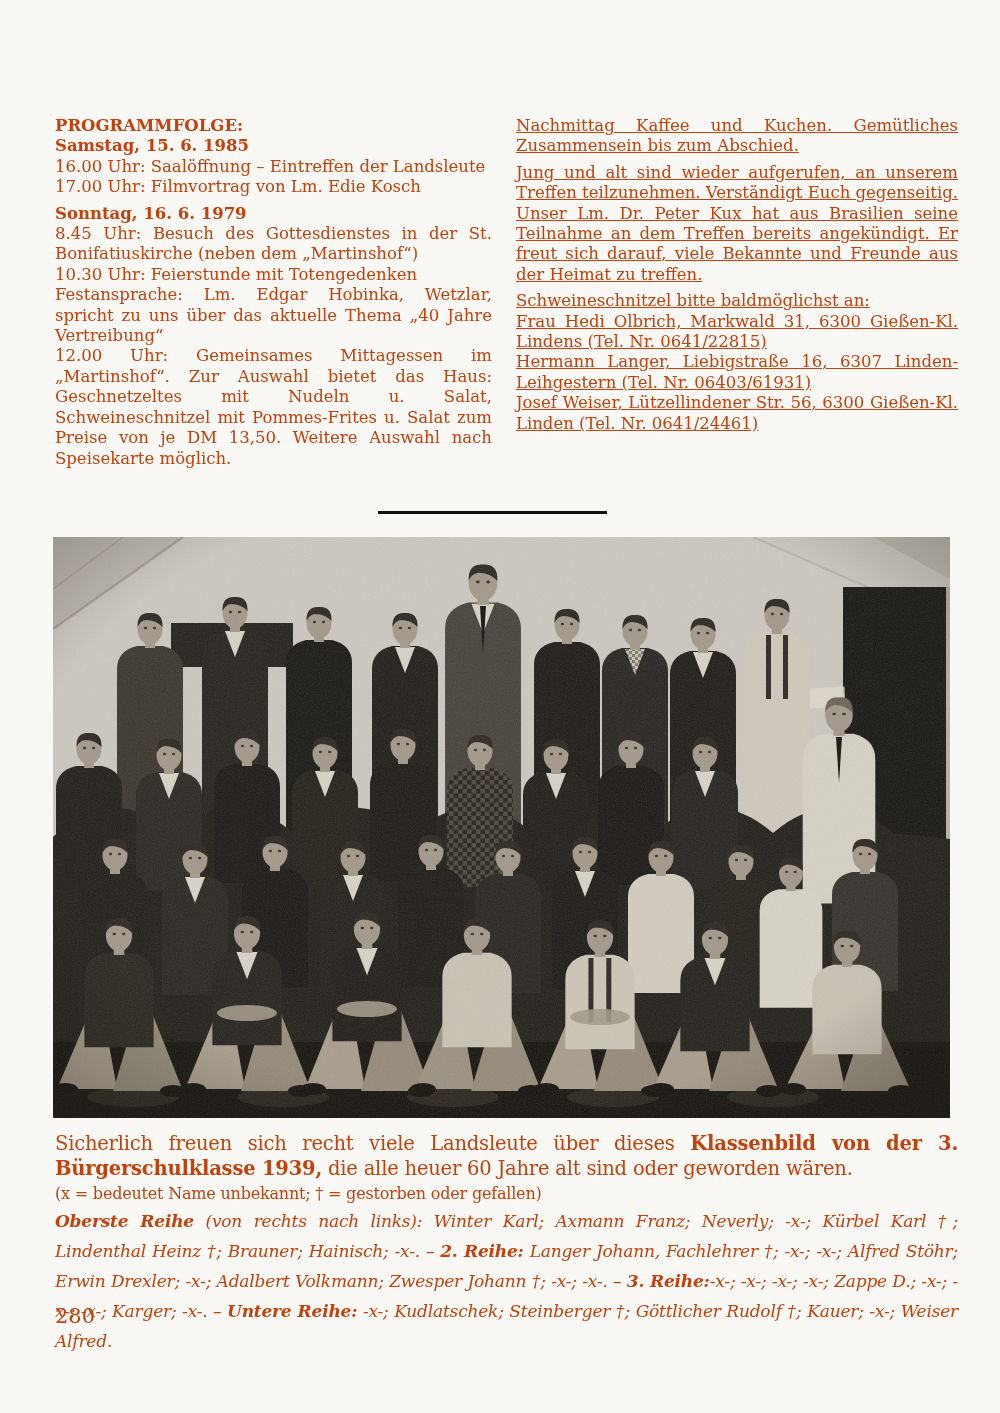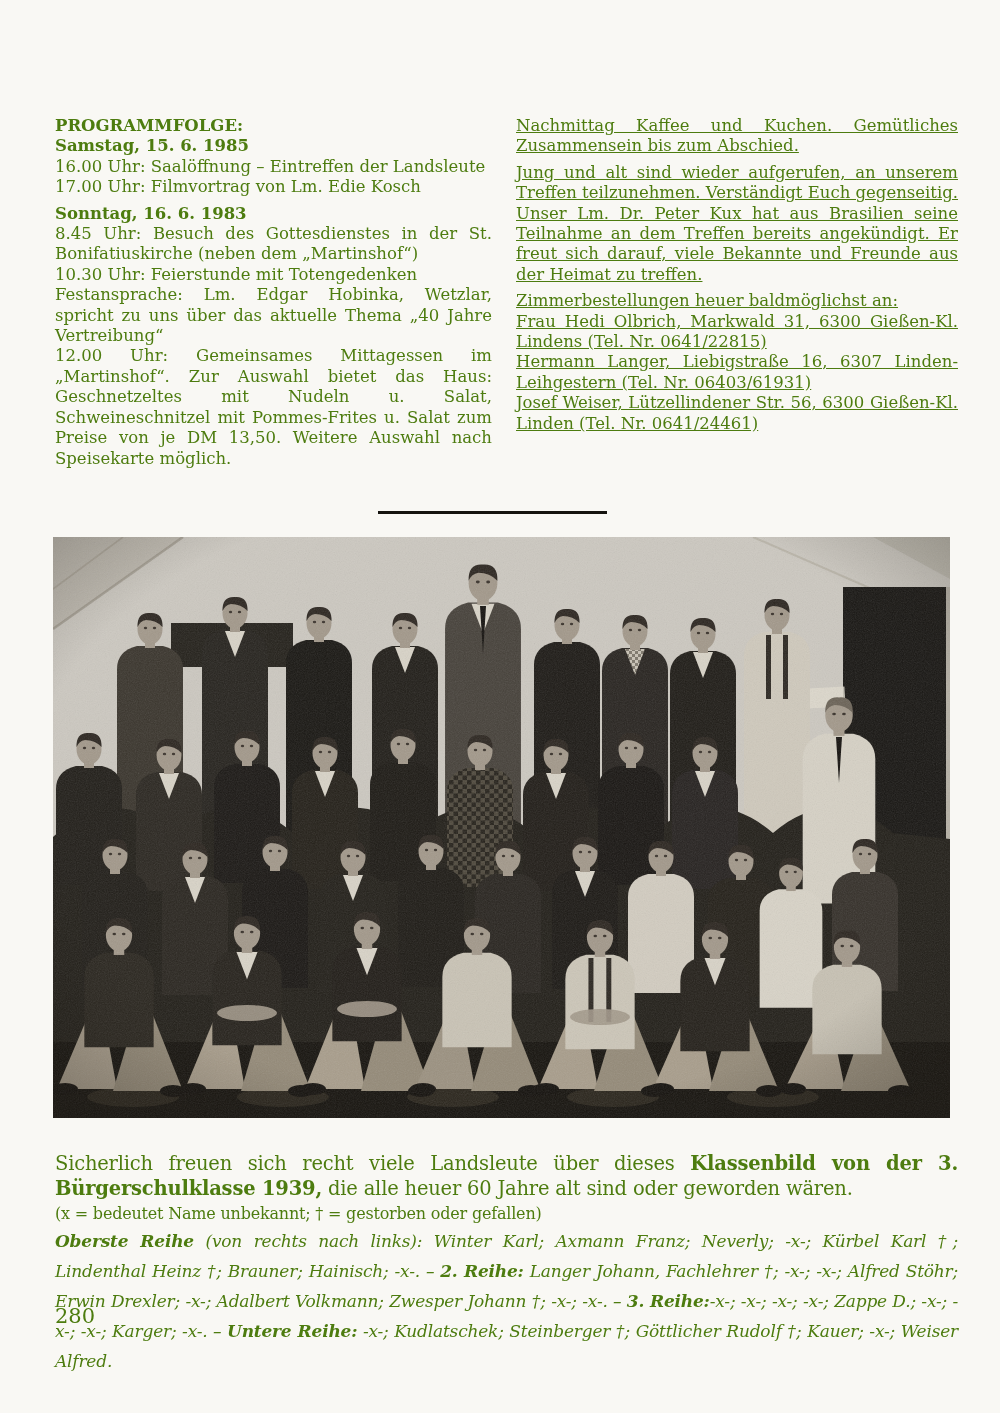--- a/index.html
+++ b/index.html
@@ -1,53 +1,53 @@
 <!DOCTYPE html>
 <html lang="de"><head>
 <meta charset="utf-8">
 <style>
   html,body{margin:0;padding:0;background:#dedcd6;}
   .page{position:relative;width:1000px;height:1413px;margin:0 auto;background:#f9f8f4;
-        font-family:"DejaVu Serif","Liberation Serif",serif;color:#4d7c0f;overflow:hidden;}
+        font-family:"DejaVu Serif","Liberation Serif",serif;color:#c2410c;overflow:hidden;}
   .col{position:absolute;top:116px;font-size:16.5px;line-height:20.4px;text-align:justify;}
   .col p{margin:0;}
   .col-left{left:55px;width:437px;}
   .col-right{left:516px;width:442px;text-decoration:underline;}
   .bold{font-weight:bold;}
   .mt-block{margin-top:6px !important;}
   .divider{position:absolute;left:378px;top:511px;width:229px;height:3px;background:#15130f;}
   .photo{position:absolute;left:53px;top:537px;width:897px;height:581px;background:#c9c5bd;}
   .photo svg{display:block;}
-  .caption{position:absolute;left:55px;top:1131px;width:903px;letter-spacing:-0.2px;margin-top:20px;}
+  .caption{position:absolute;left:55px;top:1131px;width:903px;letter-spacing:-0.2px;}
   .cap-intro{margin:0;font-size:19.5px;line-height:25px;text-align:justify;}
   .cap-legend{margin:0;font-size:16px;line-height:25px;}
   .cap-names{margin:0;font-size:17px;line-height:30px;text-align:justify;font-style:italic;}
   .pagenum{position:absolute;left:55px;top:1304px;font-size:21px;}
 </style>
 </head>
 <body>
 
 <div class="page">
 
   <div class="col col-left">
     <p class="bold">PROGRAMMFOLGE:</p>
     <p class="bold">Samstag, 15. 6. 1985</p>
     <p>16.00 Uhr: Saalöffnung – Eintreffen der Landsleute</p>
     <p>17.00 Uhr: Filmvortrag von Lm. Edie Kosch</p>
-    <p class="bold mt-block">Sonntag, 16. 6. 1983</p>
+    <p class="bold mt-block">Sonntag, 16. 6. 1979</p>
     <p>8.45 Uhr: Besuch des Gottesdienstes in der St. Bonifatiuskirche (neben dem „Martinshof“)</p>
     <p>10.30 Uhr: Feierstunde mit Totengedenken</p>
     <p>Festansprache: Lm. Edgar Hobinka, Wetzlar, spricht zu uns über das aktuelle Thema „40 Jahre Vertreibung“</p>
     <p>12.00 Uhr: Gemeinsames Mittagessen im „Martinshof“. Zur Auswahl bietet das Haus: Geschnetzeltes mit Nudeln u. Salat, Schweineschnitzel mit Pommes-Frites u. Salat zum Preise von je DM 13,50. Weitere Auswahl nach Speisekarte möglich.</p>
   </div>
 
   <div class="col col-right">
     <p>Nachmittag Kaffee und Kuchen. Gemütliches Zusammensein bis zum Abschied.</p>
     <p class="mt-block">Jung und alt sind wieder aufgerufen, an unserem Treffen teilzunehmen. Verständigt Euch gegenseitig. Unser Lm. Dr. Peter Kux hat aus Brasilien seine Teilnahme an dem Treffen bereits angekündigt. Er freut sich darauf, viele Bekannte und Freunde aus der Heimat zu treffen.</p>
-    <p class="mt-block">Zimmerbestellungen heuer baldmöglichst an:</p>
+    <p class="mt-block">Schweineschnitzel bitte baldmöglichst an:</p>
     <p>Frau Hedi Olbrich, Markwald 31, 6300 Gießen-Kl. Lindens (Tel. Nr. 0641/22815)</p>
     <p>Hermann Langer, Liebigstraße 16, 6307 Linden-Leihgestern (Tel. Nr. 06403/61931)</p>
     <p>Josef Weiser, Lützellindener Str. 56, 6300 Gießen-Kl. Linden (Tel. Nr. 0641/24461)</p>
   </div>
 
   <div class="divider"></div>
 
   <div class="photo" role="img" aria-label="Schwarzweißes Klassenfoto: Schulklasse in vier Reihen mit Lehrer vor einer hellen Hauswand mit dunkler Tür">
     <svg id="photo-svg" width="897" height="581" viewBox="0 0 897 581" xmlns="http://www.w3.org/2000/svg">
       <defs>

